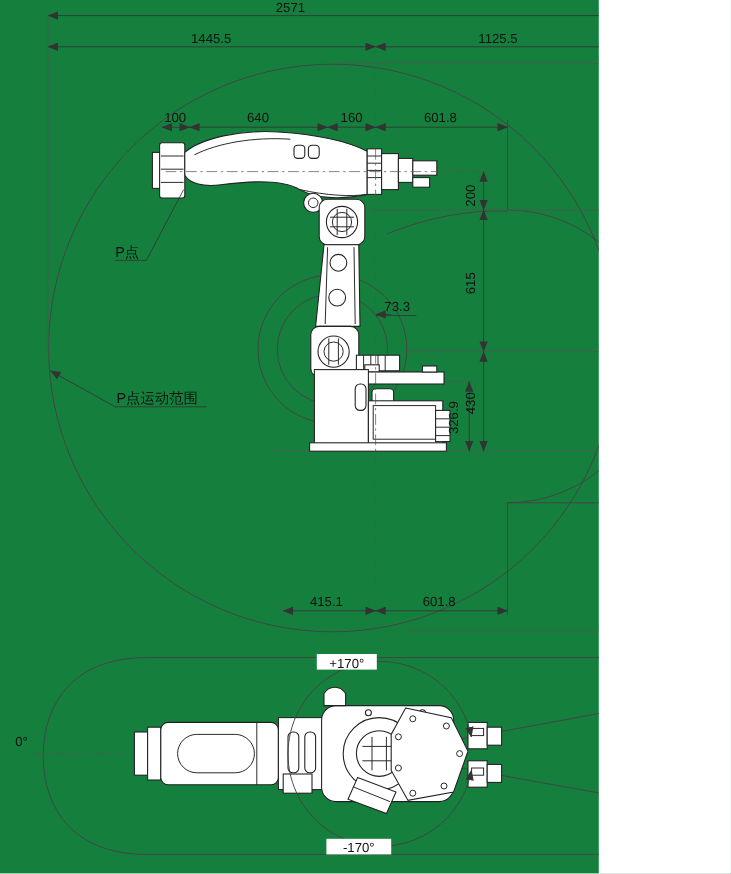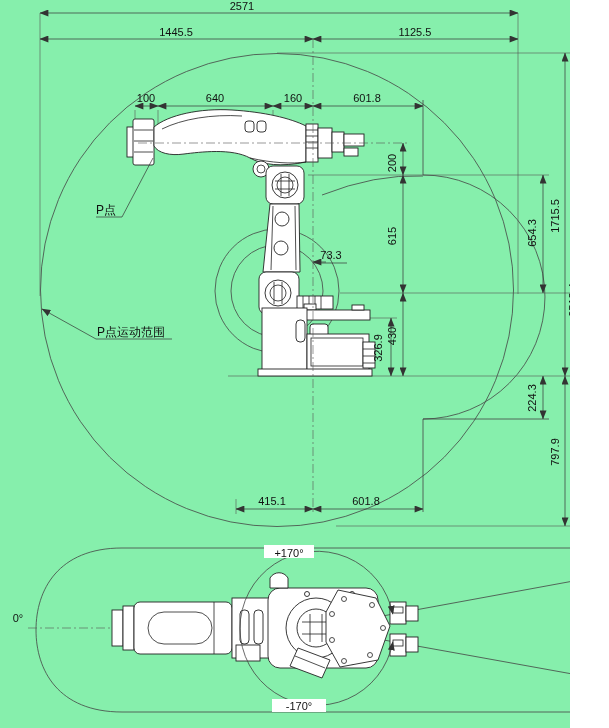--- a/index.html
+++ b/index.html
@@ -1,16 +1,16 @@
 <!DOCTYPE html>
 <html><head>
 <meta charset="utf-8">
 <style>
   html,body{margin:0;padding:0;background:#fff;}
-  .stage{position:relative;width:570px;height:728px;background:#86efac;overflow:hidden;
+  .stage{position:relative;width:499px;height:728px;background:#15803d;overflow:hidden;
          font-family:"Liberation Sans","DejaVu Sans",sans-serif;}
   svg{display:block}
   text{font-family:"Liberation Sans","DejaVu Sans",sans-serif;font-size:11px;fill:#111;}
   text.cjk{font-size:12px;}
   .mach{fill:#fff;stroke:#222;stroke-width:0.9;}
   .machl{fill:none;stroke:#222;stroke-width:0.8;}
   .env{fill:none;stroke:#444;stroke-width:0.8;}
   .dim{stroke:#333;stroke-width:0.7;fill:none;}
   .ext{stroke:#555;stroke-width:0.6;fill:none;}
   .cl{stroke:#555;stroke-width:0.6;fill:none;stroke-dasharray:9 3 2 3;}

